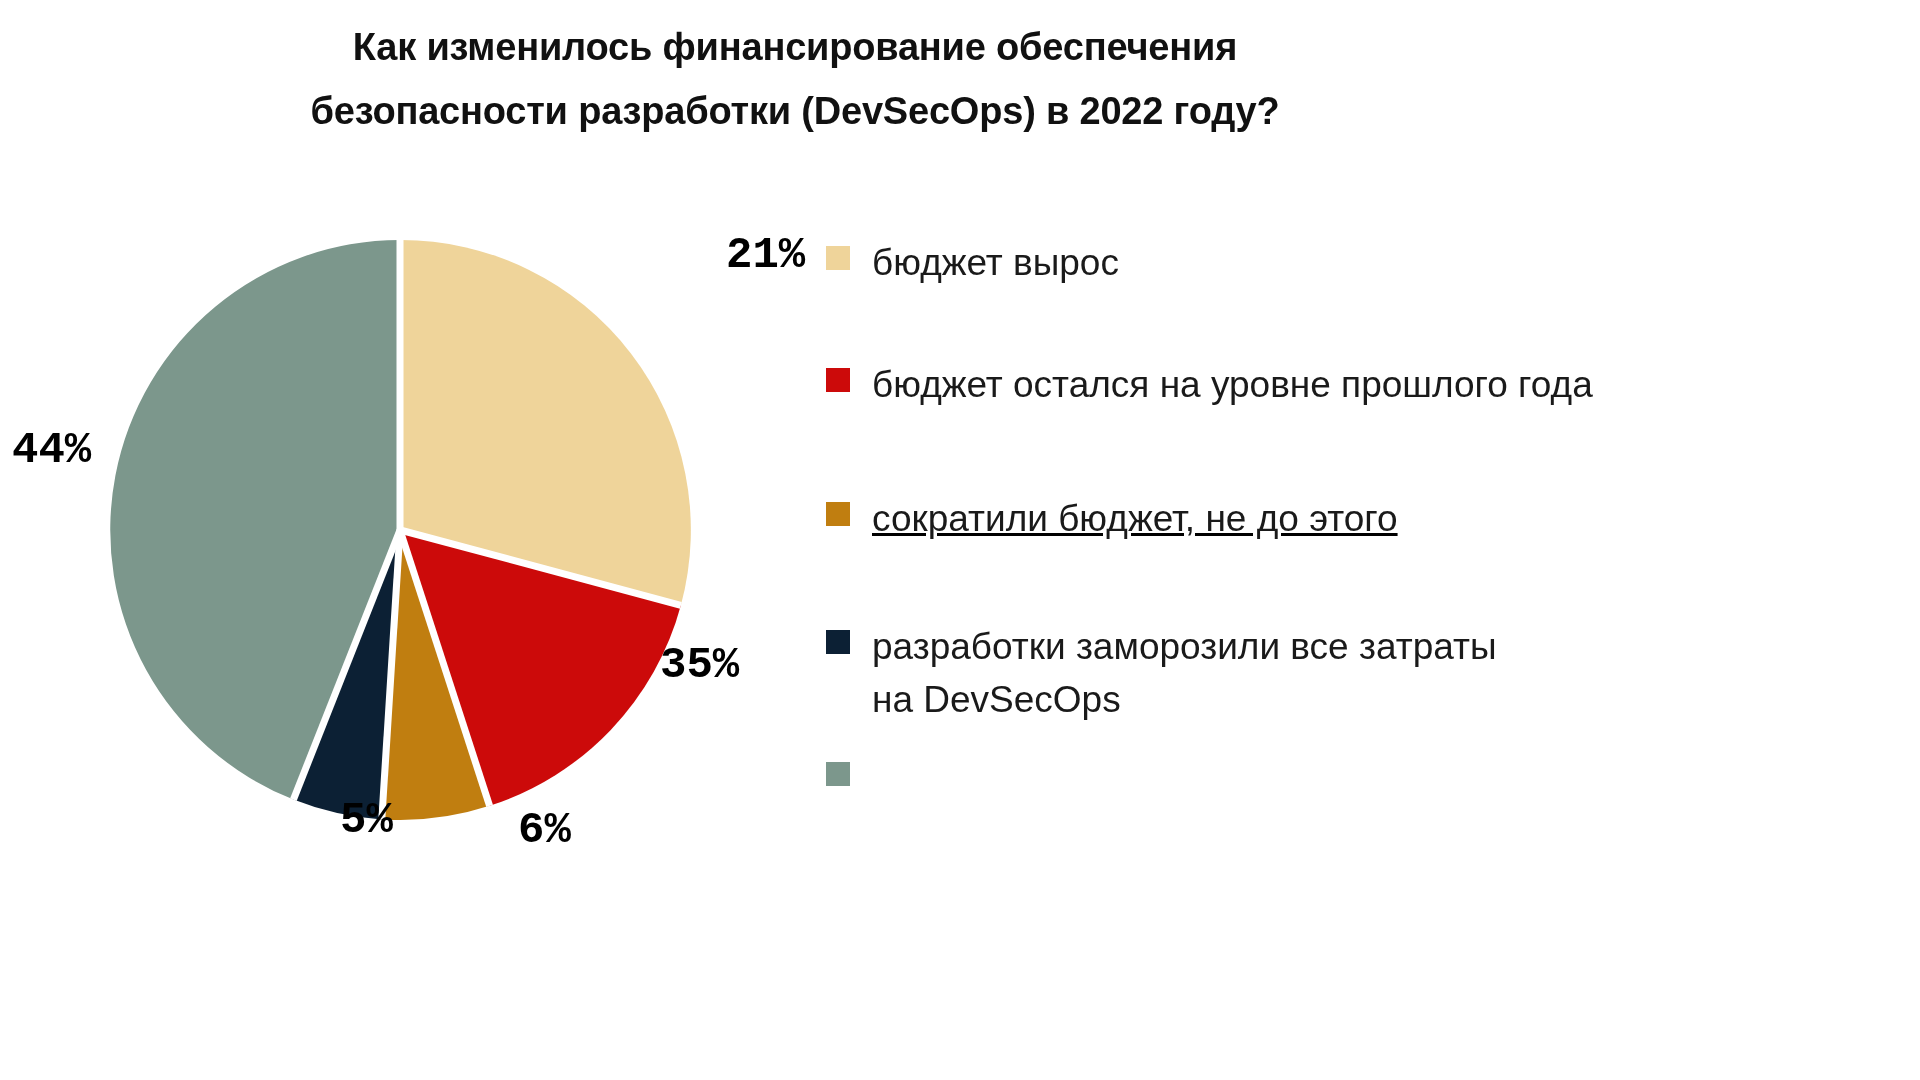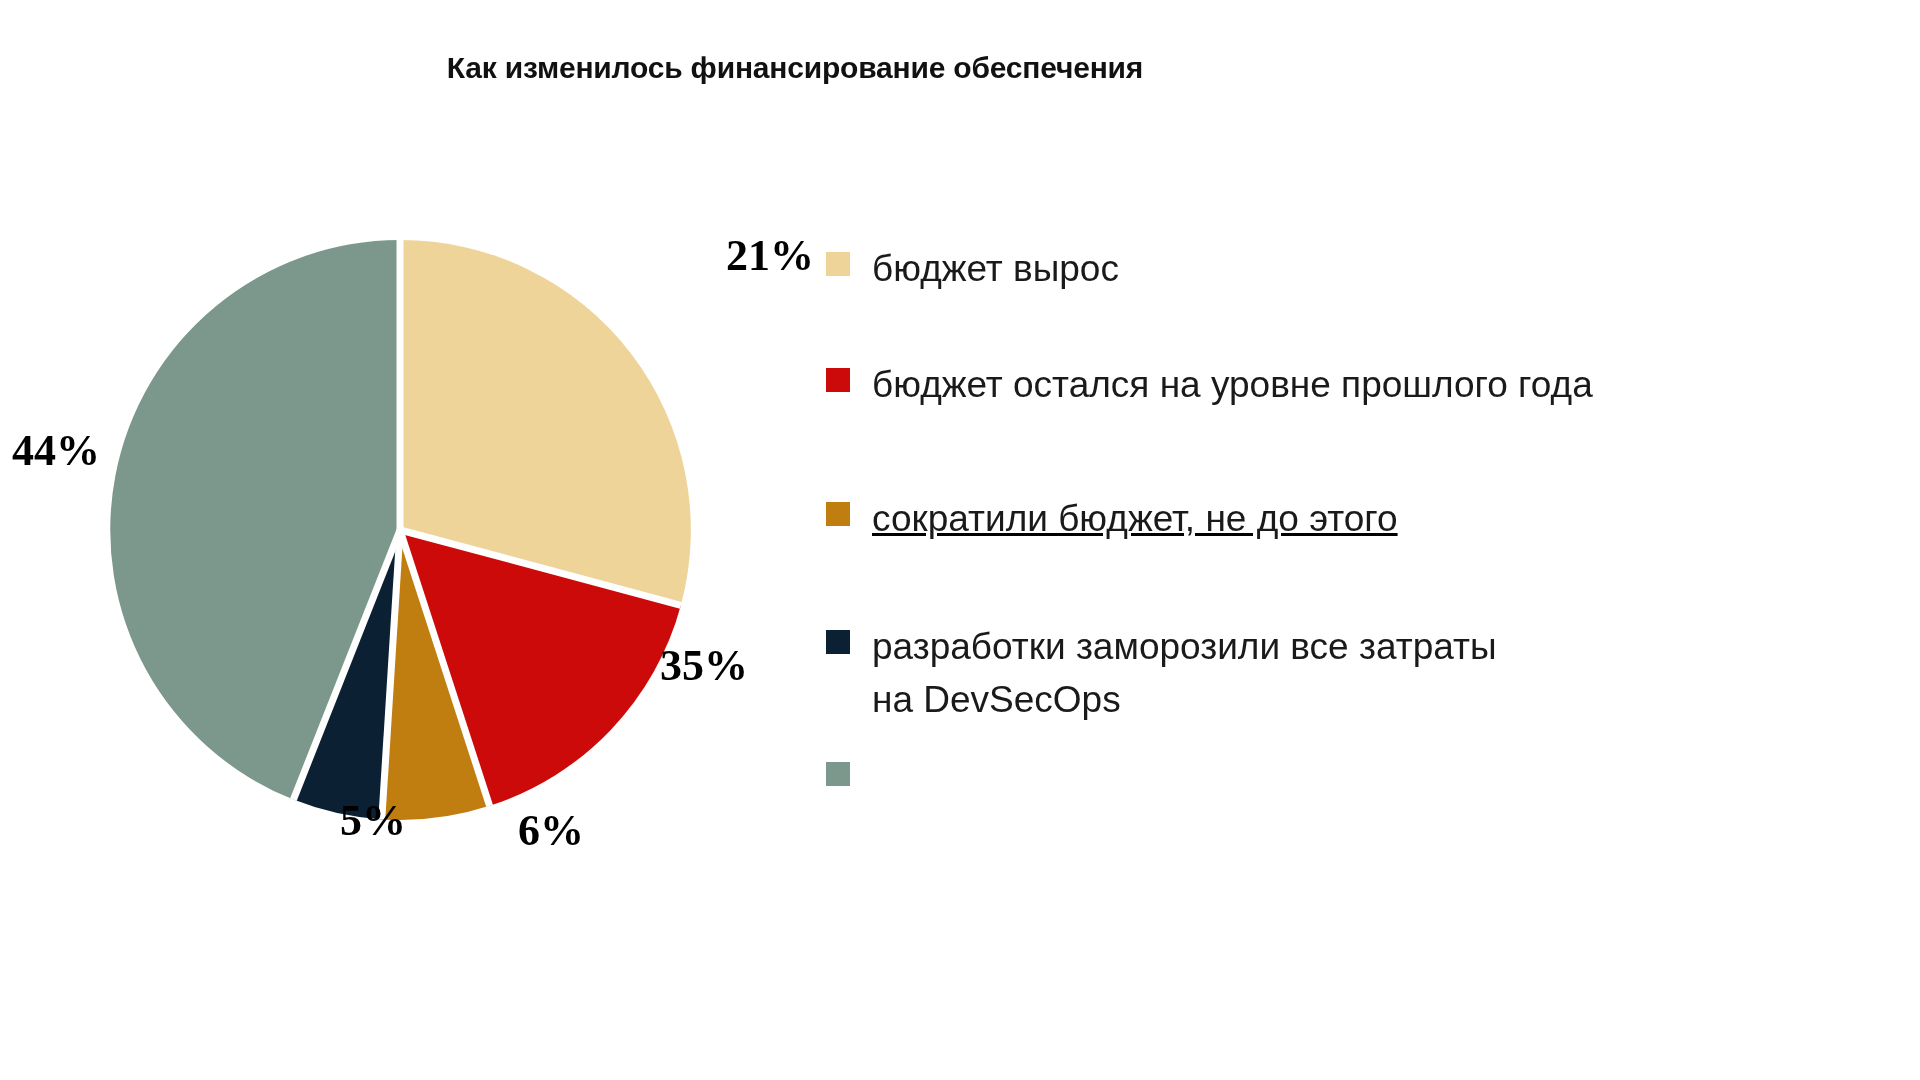--- a/index.html
+++ b/index.html
@@ -4,58 +4,58 @@
 <style>
   html,body{margin:0;padding:0;}
   body{
     width:1920px;height:1080px;background:#ffffff;
     font-family:"Liberation Sans", sans-serif;
     overflow:hidden;position:relative;
   }
   #chart-root{position:absolute;inset:0;}
 
   .chart-title{
-    position:absolute;left:0;top:36px;width:1590px;
+    position:absolute;left:0;top:15px;width:1590px;
     text-align:center;
     font-family:"Liberation Sans", sans-serif;
     font-weight:bold;
-    font-size:30px;
+    font-size:38px;
     line-height:64px;
     color:#111111;
     letter-spacing:-0.2px;
   }
   .chart-title .tline{display:block;}
 
   .pie-area{
     position:absolute;left:0px;top:180px;width:820px;height:760px;
   }
   .pie-svg{position:absolute;left:0;top:0;}
 
   .pct-label{
     position:absolute;
-    font-family:Liberation Serif, serif;
+    font-family:Liberation Mono, monospace;
     font-weight:bold;
     font-size:44px;
     color:#000000;
     white-space:nowrap;
   }
   .pct-21{left:726px;top:230px;}
   .pct-24{left:660px;top:640px;}
   .pct-44{left:12px;top:425px;}
   .pct-05{left:340px;top:795px;}
   .pct-06{left:518px;top:805px;}
 
   .legend{
     position:absolute;left:826px;top:222px;width:1094px;height:820px;
   }
   .legend-item{
     position:absolute;left:0;
     display:flex;align-items:flex-start;
   }
-  .lg-1{top:20px;}
+  .lg-1{top:14px;}
   .lg-2{top:136px;}
   .lg-3{top:270px;text-decoration:underline;}
   .lg-4{top:398px;}
   .lg-5{top:530px;}
 
   .swatch{
     width:24px;height:24px;flex:0 0 24px;
     margin-top:10px;margin-right:22px;
   }
   .legend-text{
@@ -68,20 +68,21 @@
   }
   .legend-text .lline{display:block;}
 </style>
 </head>
 <body>
 
 <div id="chart-root">
 
   <div class="chart-title">
     <span class="tline">Как изменилось финансирование обеспечения</span>
+    <span class="tline">безопасности разработки (DevSecOps) в 2022 году?</span>
   </div>
 
   <div class="pie-area">
     <svg class="pie-svg" width="820" height="760" viewBox="0 0 820 760">
 
       <path d="M 400 350 L 400 60 A 290 290 0 0 1 680.9 425.3 Z" fill="#EFD49A"></path>
 
       <path d="M 400 350 L 680.9 425.3 A 290 290 0 0 1 489.6 625.8 Z" fill="#CC0A0A"></path>
 
       <path d="M 400 350 L 489.6 625.8 A 290 290 0 0 1 381.8 639.4 Z" fill="#C07E10"></path>

